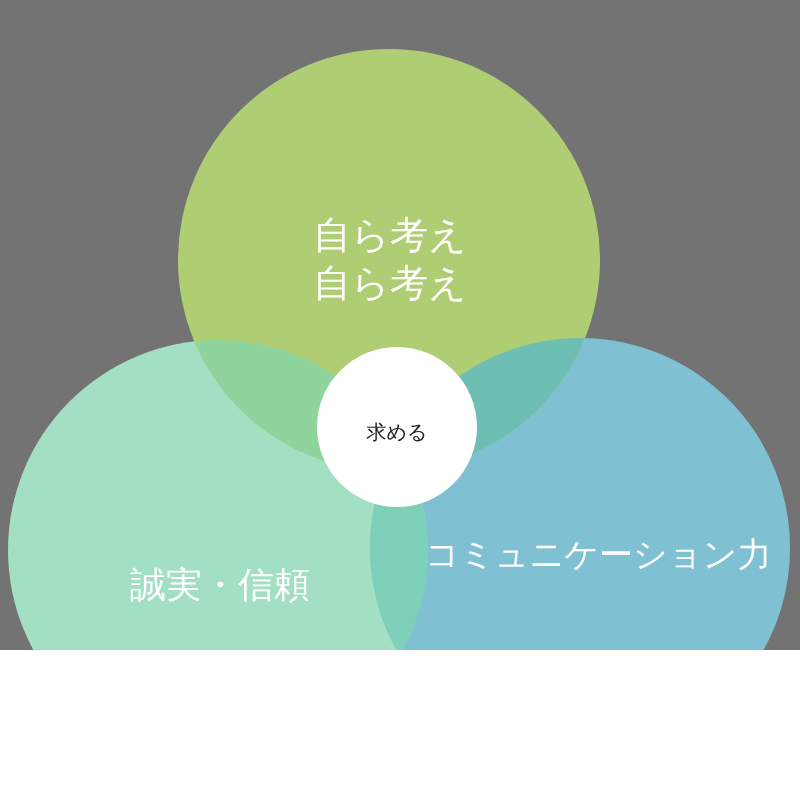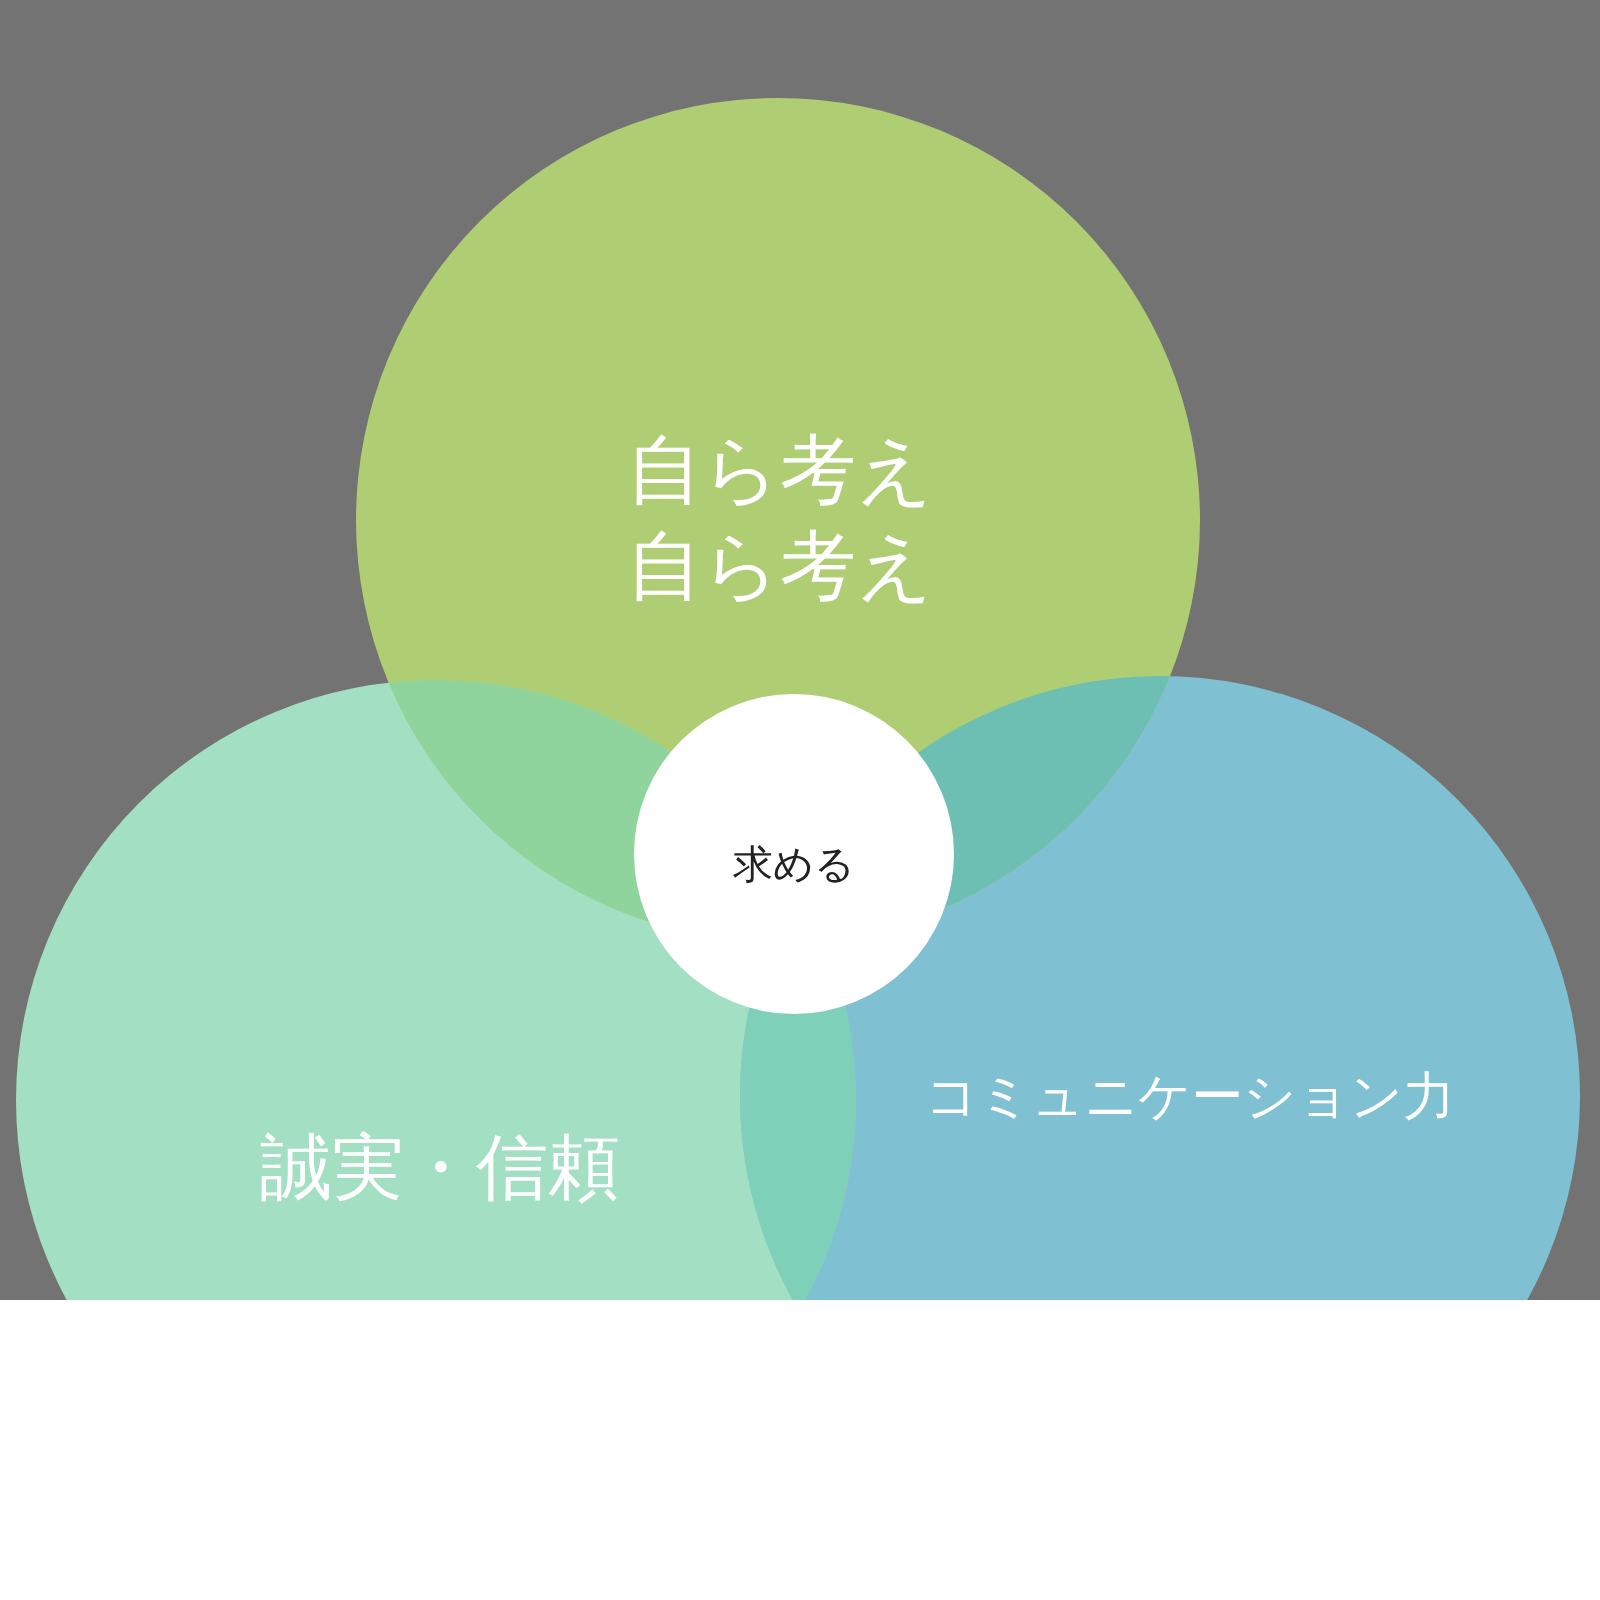--- a/index.html
+++ b/index.html
@@ -34,18 +34,18 @@
     <circle cx="397" cy="427" r="80" fill="#ffffff"></circle>
   </svg>
 
   <div class="lbl" style="left:260px; top:212px; width:260px; font-size:38px;">
     <div>自ら考え</div>
     <div>自ら考え</div>
   </div>
 
   <div class="lbl" style="left:100px; top:532px; width:240px; font-size:36px;margin-top:30px;">誠実・信頼</div>
 
-  <div class="lbl" style="left:425px; top:533px; width:340px; font-size:26px;">コミュニケーション力</div>
+  <div class="lbl" style="left:425px; top:533px; width:340px; font-size:34px;">コミュニケーション力</div>
 
   <div class="center-lbl" style="left:337px; top:398px; width:120px;margin-top:21px;">
     <div>求める</div>
   </div>
 </div>
 
 </body></html>

